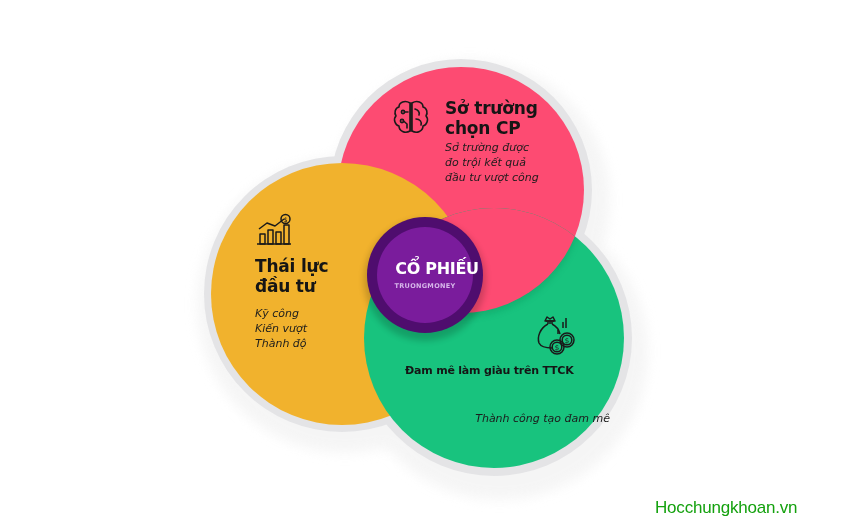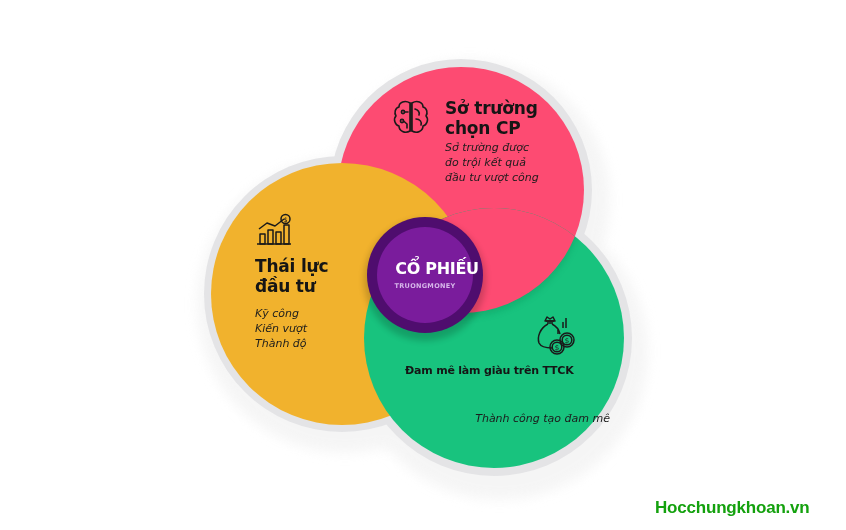--- a/index.html
+++ b/index.html
@@ -6,21 +6,21 @@
     body { width: 846px; height: 530px; position: relative; overflow: hidden;
            font-family: "DejaVu Sans", "Liberation Sans", sans-serif; }
     #diagram { position: absolute; left: 0; top: 0; width: 846px; height: 530px; }
     .txt { position: absolute; color: #151515; }
     .title { font-weight: bold; font-size: 17px; line-height: 20px; letter-spacing: -0.2px; }
     .desc { font-style: italic; font-size: 11px; line-height: 15px; color: #1c1c1c; }
     .center-title { position: absolute; left: 367px; top: 259px; width: 140px; text-align: center;
                     color: #ffffff; font-weight: bold; font-size: 16px; letter-spacing: -0.3px; }
     .center-sub { position: absolute; left: 367px; top: 282px; width: 116px; text-align: center;
                   color: #d7b7ea; font-weight: bold; font-size: 6.5px; letter-spacing: 0.3px; }
-    .watermark { position: absolute; left: 655px; top: 498px; color: #14a10e; font-weight: bold;
+    .watermark { position: absolute; left: 655px; top: 498px; color: #14a10e; font-weight: normal;
                  font-size: 17px; font-family: "Liberation Sans", sans-serif; letter-spacing: -0.2px; }
   </style>
 </head>
 <body>
 
 <svg id="diagram" viewBox="0 0 846 530" xmlns="http://www.w3.org/2000/svg">
   <defs>
     <clipPath id="clip-green">
         <circle cx="494" cy="338" r="130"></circle>
       </clipPath>

